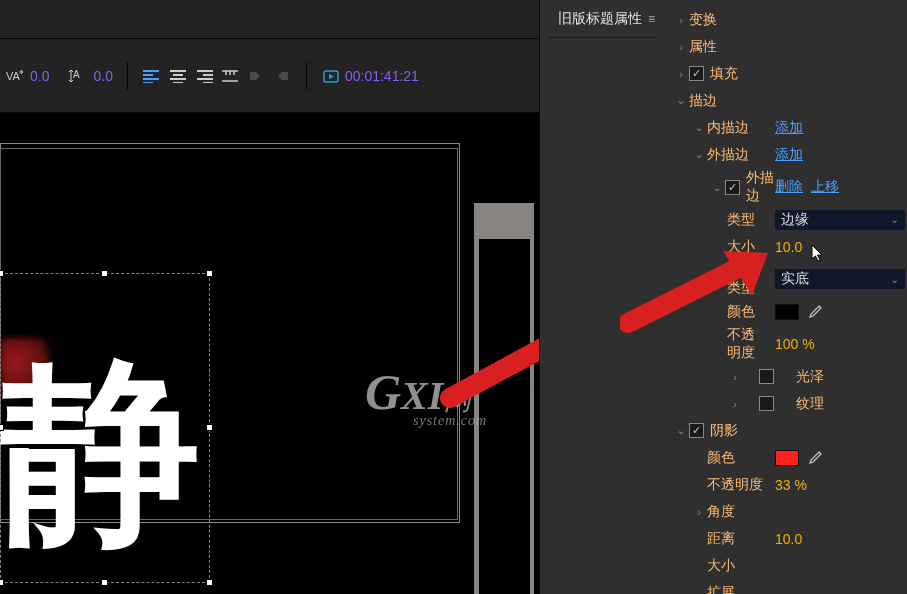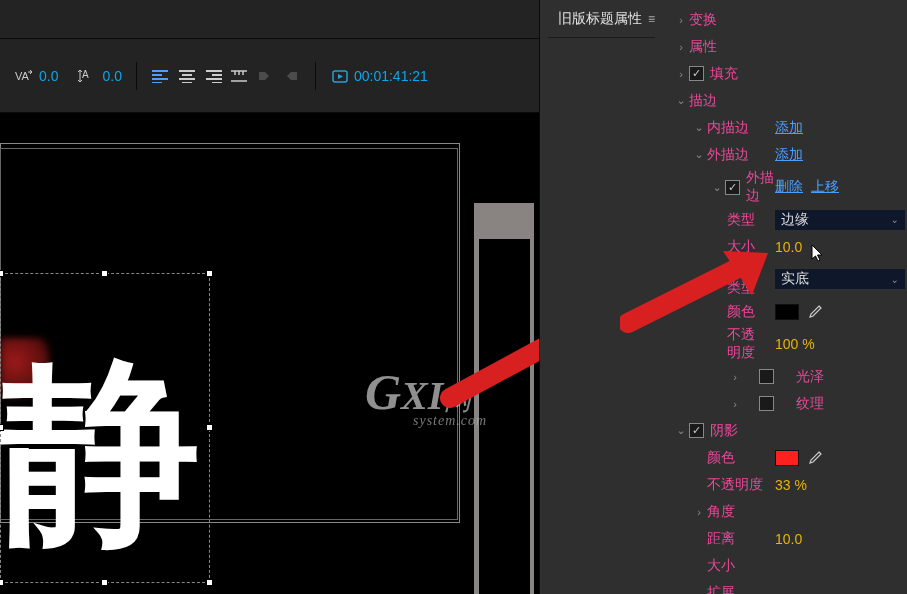--- a/index.html
+++ b/index.html
@@ -17,34 +17,34 @@
       width: 540px;
       height: 100%;
       display: flex;
       flex-direction: column;
       border-right: 1px solid #0a0a0a;
     }
     .toolbar {
       height: 75px;
       display: flex;
       align-items: center;
-      padding: 0 15px;
+      padding: 0 6px;
       gap: 6px;
       border-bottom: 1px solid #0a0a0a;
       border-top: 1px solid #0a0a0a;
       margin-top: 38px;
     }
     .tb-item { display: flex; align-items: center; gap: 4px; }
     .tb-sep { width: 1px; height: 28px; background: #0a0a0a; margin: 0 8px; }
     .ic {
       width: 20px; height: 20px; display: inline-flex;
       align-items: center; justify-content: center;
       color: #d0d0d0;
     }
-    .blue { color: #0ea5e9; }
+    .blue { color: #8b5cf6; }
     .link { color: #4a9fff; text-decoration: underline; cursor: pointer; }
     .canvas-area {
       flex: 1;
       background: #000;
       position: relative;
       overflow: hidden;
     }
     .outer-frame {
       position: absolute;
       top: 30px; left: 0;
@@ -119,21 +119,21 @@
     .twisty {
       width: 16px; text-align: center;
       color: #888; font-size: 11px; cursor: pointer;
     }
     .indent1 { padding-left: 18px; }
     .indent2 { padding-left: 36px; }
     .indent3 { padding-left: 54px; }
     .indent4 { padding-left: 72px; gap: 16px; }
     .label {
       flex: 1;
-      color: #ec4899;
+      color: #fdba74;
     }
     .val-col {
       width: 132px;
       display: flex; align-items: center;
       gap: 8px;
     }
     .val-blue { color: #eab308; cursor: ew-resize; }
     .chk {
       width: 15px; height: 15px;
       border: 1px solid #888;

